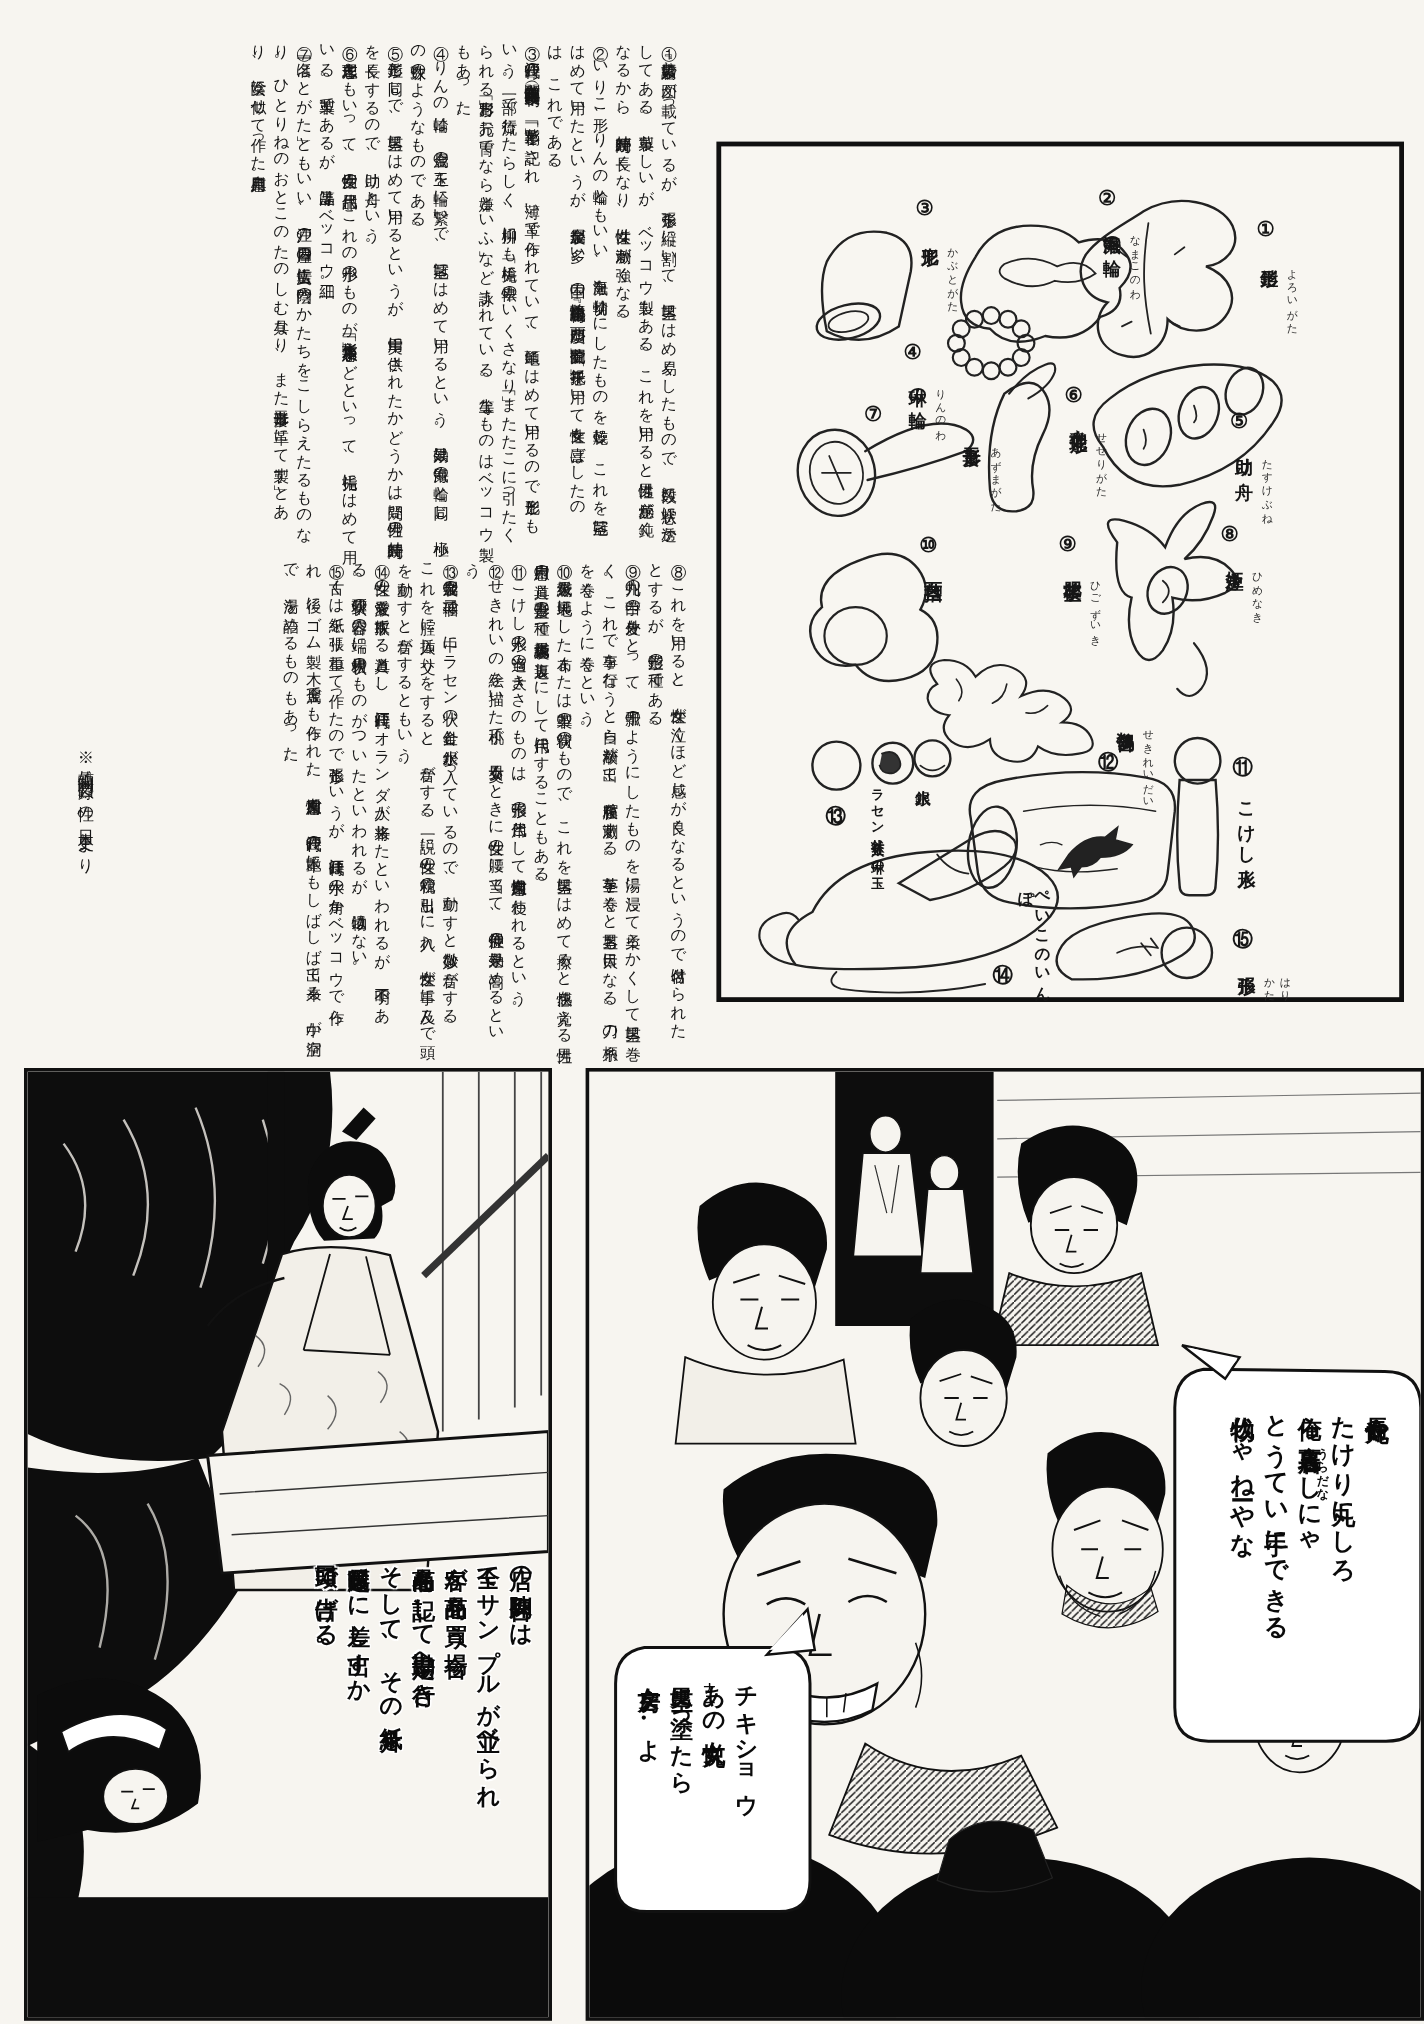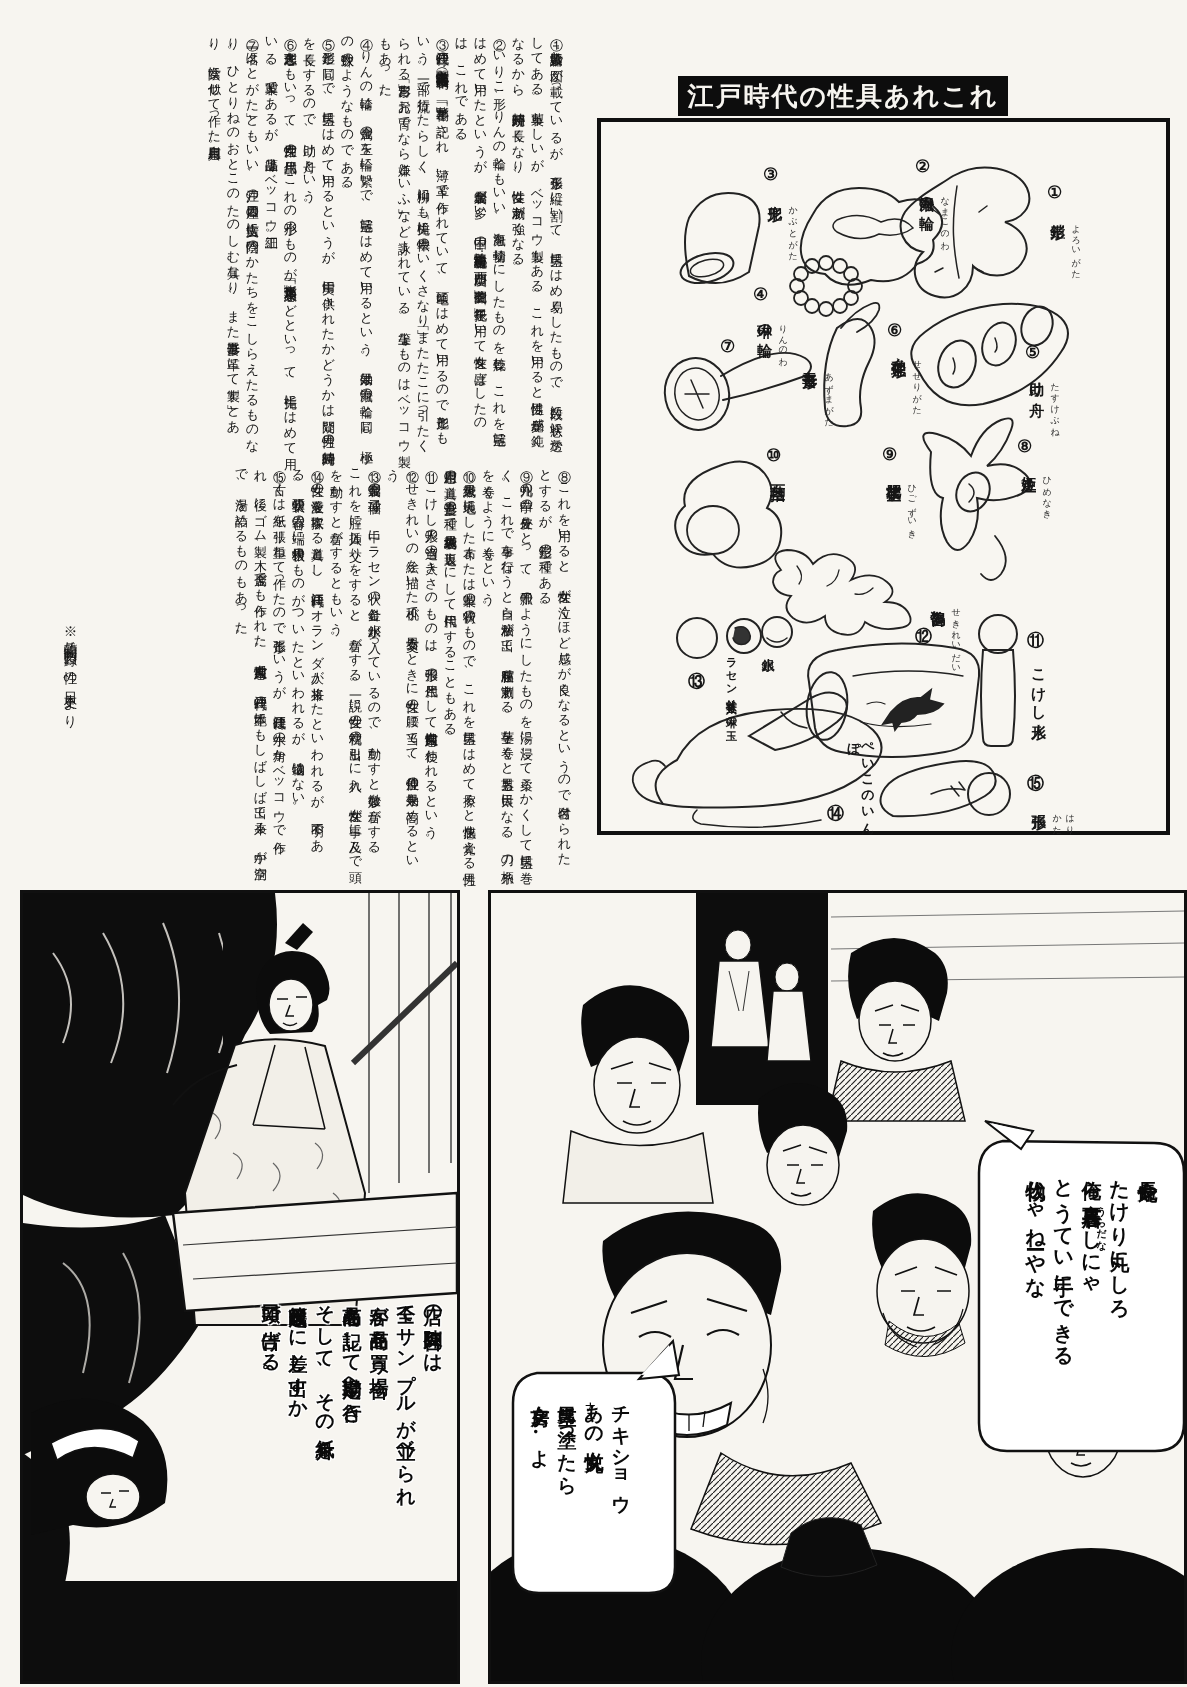--- a/index.html
+++ b/index.html
@@ -55,21 +55,20 @@
       <p>⑩天鵞絨を裏地にした布または革製の筒状のもので、これを男茎にはめて擦ると快感を覚える男性自慰用の道具。吾妻形の一種で天鵞絨柄袋を裏返しにして代用にすることもある。</p>
       <p>⑪こけし人形の適当の大きさのものは、張形の代用として女性自慰用に使われるという。</p>
       <p>⑫せきれいの絵を描いた小机で、男女交るときに女性の腰に当てて、伸展位の効果を高めるという。</p>
       <p>⑬金属製の球二個で、中にラセン状の針金と水銀が入っているので、動かすと微妙な音がする。これを腟に挿入し交りをすると、音がする。一説に女性の箱枕の引出しに入れ、女性が事に及んで頭を動かすと音がするともいう。</p>
       <p>⑭女性の愛液を採取する道具とし、江戸時代にオランダ人が将来したといわれるが、不明である。薬研状の容器の端に男根状のものがついたといわれるが、遺物はない。</p>
       <p>⑮古くは紙を張り重ねて作ったので張形というが、江戸時代は水牛の角かベッコウで作られ、後にゴム製、木、金属でも作られた。女性自慰用で、江戸時代の艶本にもしばしば出て来る。中が空洞で、湯を詰めるものもあった。</p>
     </div>
 
   <div class="vtext note" style="left:62px;top:616px;height:260px;">※雄山閣刊『図録　性の日本史』より</div>
 
-  <div class="diagram-title">江戸時代の性具あれこれ</div>
 
   <div class="diagram-box">
     <svg width="565" height="709" viewBox="0 0 565 709">
       <g fill="none" stroke="#222" stroke-width="2" stroke-linecap="round">
 
         <path d="M352 54 c28-16 64-8 74 12 c8 18-6 32-22 34 c20 8 28 26 16 42 c-12 16-36 14-48 2 c0 22-18 36-38 30 c-22-6-26-30-12-44 c-20-4-28-24-18-40 c10-14 30-24 48-36 z"></path>
         <path d="M356 64 c-6 38-4 62 2 92" stroke-width="1.5"></path>
         <path d="M330 86 l8 6 M386 84 l-8 6 M334 150 l8-4 M382 150 l-8-4" stroke-width="1.5"></path>
 
         <path d="M212 92 q14-26 46-26 q26 0 40 14 q26-8 38 8 q12 14-4 30 q4 18-16 24 q-16 22-46 16 q-30 12-46-6 q-22-2-24-22 q-2-16 12-38 z"></path>

